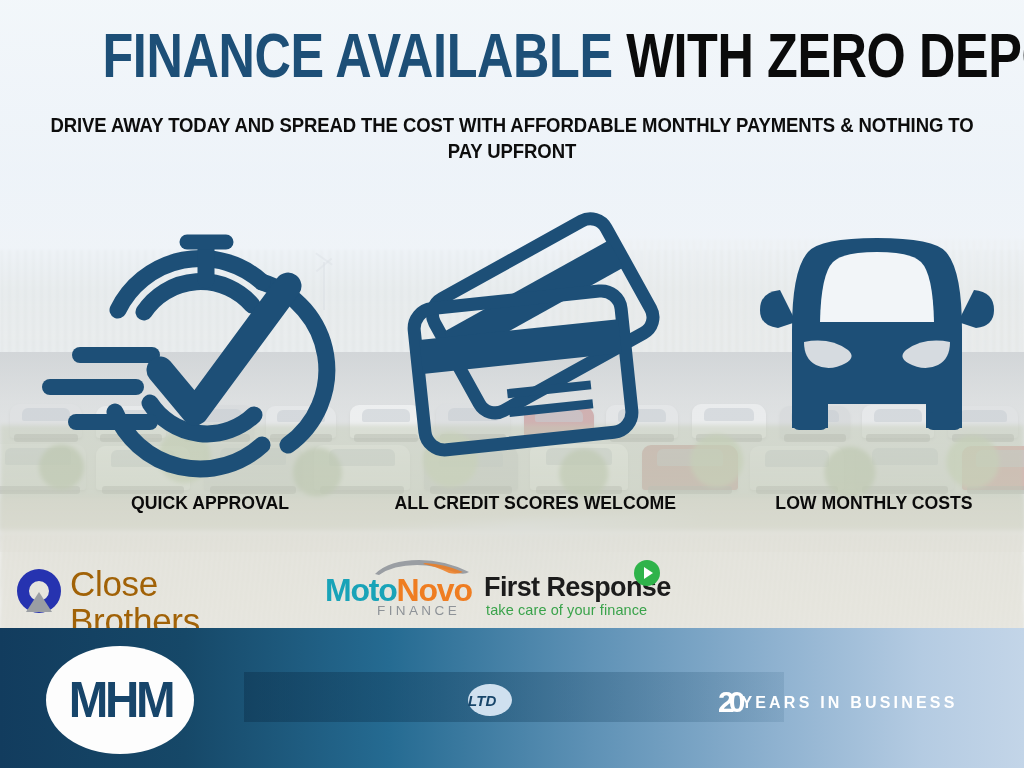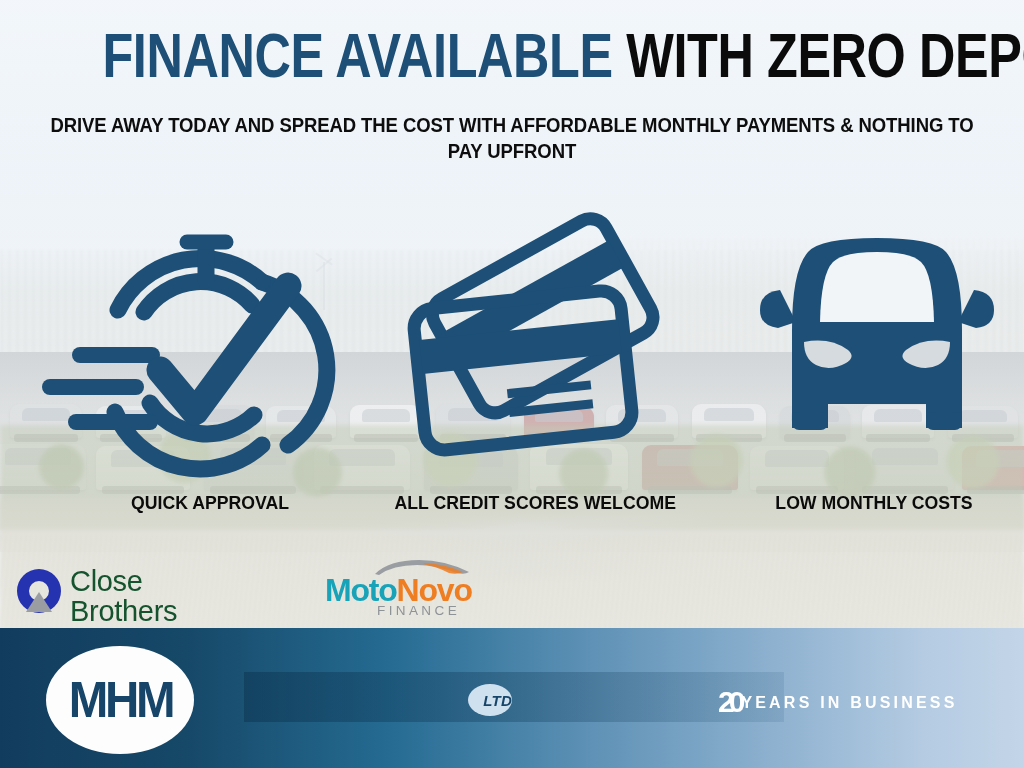--- a/index.html
+++ b/index.html
@@ -169,21 +169,21 @@
 
   
   .lenders { position:absolute; left:0; top:556px; width:1024px; height:72px; }
 
   
   .cb { position:absolute; left:16px; top:6px; width:240px; height:58px; }
   .cb-mark { position:absolute; left:0; top:6px; width:46px; height:46px; }
   .cb-text { position:absolute; left:54px; top:4px; }
   .cb-name {
     font-family:"Liberation Sans", sans-serif;
-    font-size:29px; font-weight:normal; color:#14532d; line-height:1.05;
+    font-size:35px; font-weight:normal; color:#a16207; line-height:1.05;
     letter-spacing:-0.3px;
   }
   .cb-sub {
     font-family:"Liberation Sans", sans-serif;
     font-size:13.5px; color:#8a8e93; letter-spacing:0.1px; margin-top:1px;
   }
 
   
   .mn { position:absolute; left:292px; top:2px; width:150px; height:62px;margin-left:33px; }
   .mn-swoosh { position:absolute; left:48px; top:0px; width:100px; height:22px; }
@@ -251,21 +251,21 @@
   }
   .mh-motors {
     position:absolute; left:212px; top:52px;
     font-family:"Liberation Sans", sans-serif;
     font-size:37px; font-weight:normal; color:#ffffff;
     letter-spacing:1.6px; white-space:nowrap;
   }
   .ltd-badge {
     position:absolute; left:468px; top:56px; width:44px; height:32px;
     background:#cfe0ef; border-radius:50%;
-    display:flex; align-items:center; justify-content:flex-end;
+    display:flex; align-items:center; justify-content:flex-start;
   }
   .ltd-badge span {
     font-family:"Liberation Sans", sans-serif;
     font-size:15px; font-weight:bold; color:#17456a;
     font-style:italic; letter-spacing:0.2px;
   }
   .years {
     position:absolute; left:718px; top:688px - 628px;
     top:60px;
     display:flex; align-items:center; gap:2px;
@@ -439,20 +439,25 @@
           <path d="M2 16 q14 -14 44 -14 q26 0 50 12 q-4 3 -12 1 q-22 -8 -40 -8 q-24 0 -38 10 Z" fill="#9a9ea3"></path>
           <path d="M52 5 q20 1 38 9 q-6 3 -14 1 q-14 -7 -26 -9 Z" fill="#ef7d21" opacity="0.85"></path>
         </svg>
       </div>
       <div class="mn-word">
         <span class="mn-moto">Moto</span><span class="mn-novo">Novo</span>
       </div>
       <div class="mn-fin">FINANCE</div>
     </div>
 
+    <div class="fr">
+      <div class="fr-name">First Response</div>
+      <div class="fr-tag">take care of your finance</div>
+      <div class="fr-play"></div>
+    </div>
   </div>
 
   <div class="footer">
     <div class="footer-strip-top"></div>
     <div class="footer-band"></div>
 
     <div class="mhm-oval">
       <span class="mhm-mono">MHM</span>
     </div>
 

